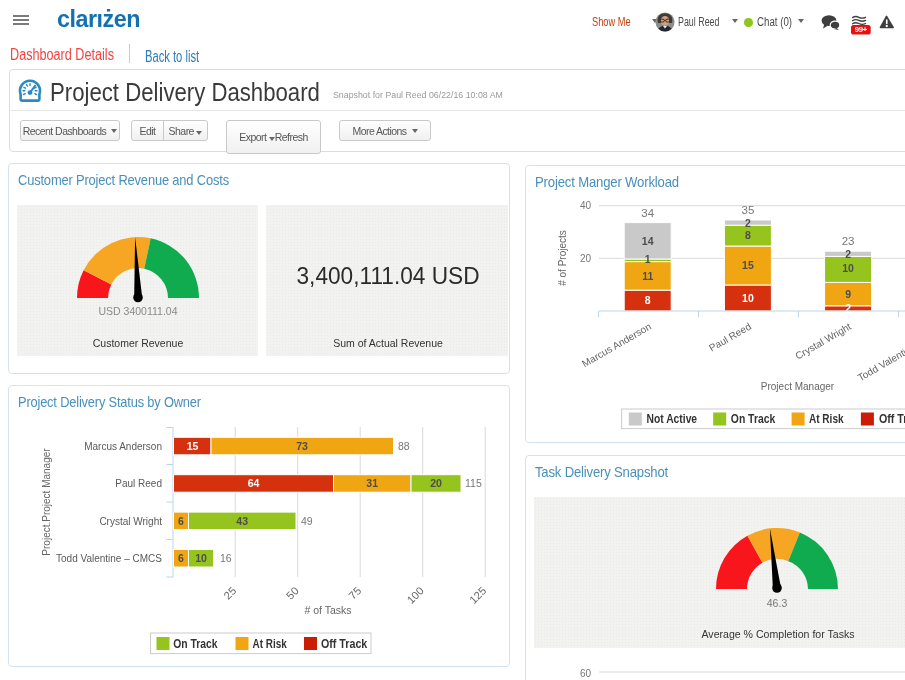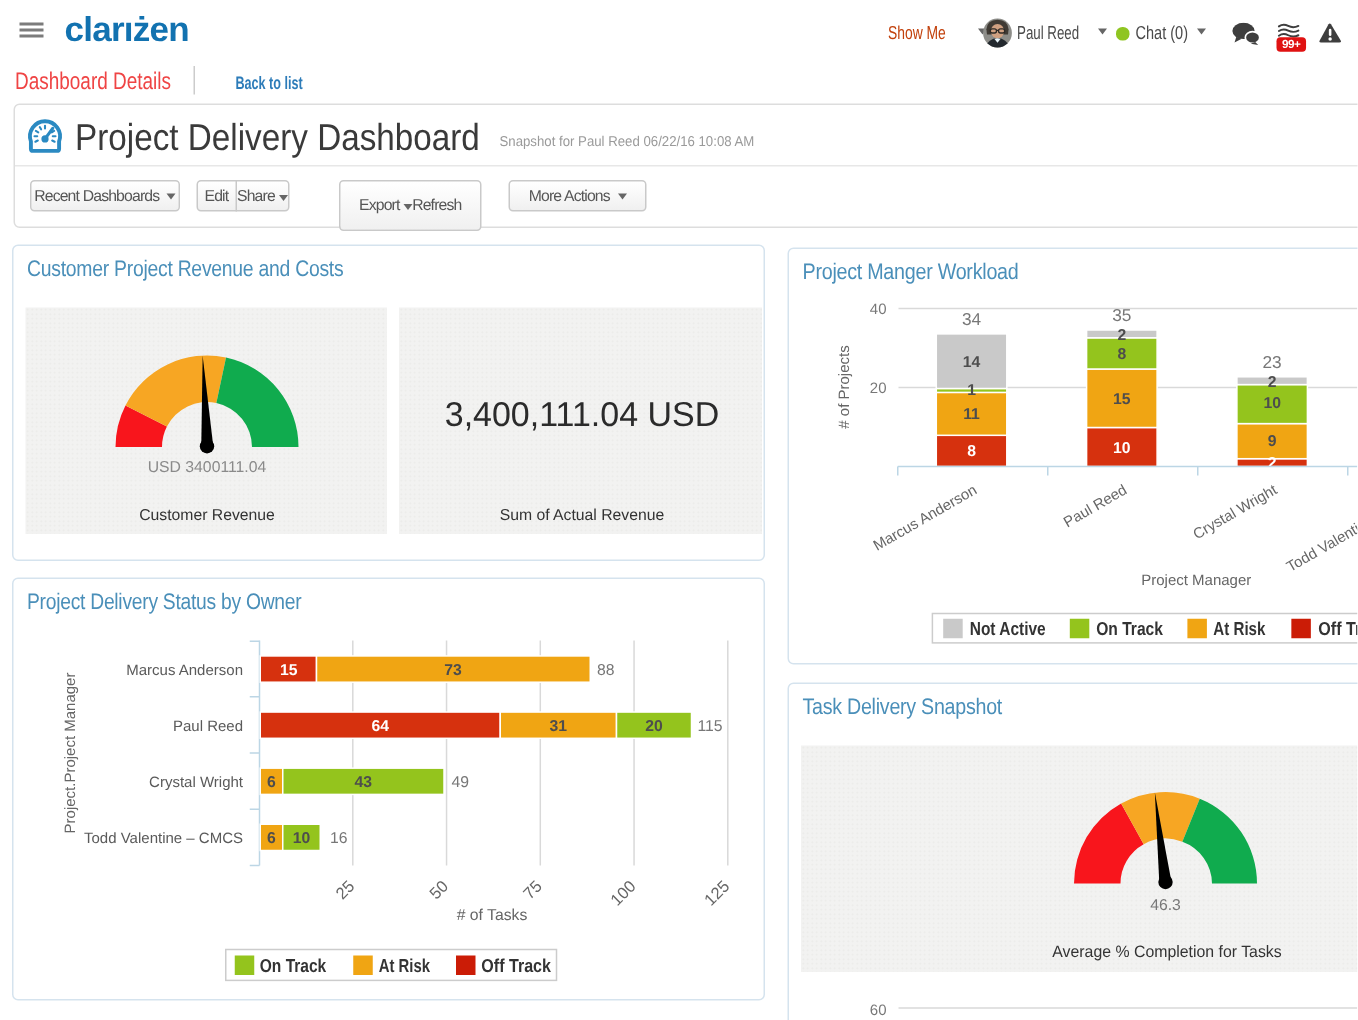--- a/index.html
+++ b/index.html
@@ -19,21 +19,21 @@
   border-right:3.5px solid transparent; border-top:4px solid #666; margin-left:5px; }
 </style>
 </head>
 <body>
 
 <div class="abs" style="left:13px;top:15.2px;width:16px;">
   <div style="height:2px;background:#7b7b7b;margin-bottom:1.7px;"></div>
   <div style="height:2px;background:#7b7b7b;margin-bottom:1.7px;"></div>
   <div style="height:2px;background:#7b7b7b;"></div>
 </div>
-<div class="abs" id="logo" style="left:43px;top:6px;font-size:23px;font-weight:bold;color:#1272b0;letter-spacing:-0.5px;"><span class="sx" style="transform:scaleX(1.016);">clarıżen</span></div>
+<div class="abs" id="logo" style="left:43px;top:6px;font-size:23px;font-weight:bold;color:#1272b0;letter-spacing:-0.5px;"><span class="sx" style="transform:scaleX(1.016);margin-left:14px;">clarıżen</span></div>
 
 <div class="abs" id="showme" style="left:592px;top:15px;font-size:12.5px;color:#c2410c;text-align:center;"><span class="sx" style="transform:scaleX(0.74);">Show Me</span></div>
 <div class="abs caret" style="left:647px;top:19px;"></div>
 
 <svg class="abs" style="left:655px;top:12px;" width="20" height="20" viewBox="0 0 20 20">
   <defs>
       <clipPath id="avc">
         <circle cx="10" cy="10" r="9.6"></circle>
       </clipPath>
     </defs>
@@ -73,21 +73,21 @@
 </svg>
 
 <svg class="abs" style="left:879px;top:15px;" width="16" height="14.5" viewBox="0 0 16 14.5">
   <path d="M6.7 1.2 Q7.5 0 8.3 1.2 L14.8 12 Q15.5 13.3 13.9 13.3 L1.6 13.3 Q0.1 13.3 0.8 12 Z" fill="#3e3e3e"></path>
   <rect x="6.9" y="4.2" width="1.7" height="4.8" rx="0.85" fill="#fff"></rect>
   <circle cx="7.75" cy="11" r="1.15" fill="#fff"></circle>
 </svg>
 
 <div class="abs" id="dashdet" style="left:10px;top:46px;font-size:16px;color:#ef4444;"><span class="sx" style="transform:scaleX(0.79);">Dashboard Details</span></div>
 <div class="abs" style="left:129px;top:44px;width:1px;height:19px;background:#ccc;"></div>
-<div class="abs" id="backlist" style="left:157px;top:48px;font-size:12px;font-weight:bold;color:#2d7cb9;"><span class="sx" style="transform:scaleX(0.70);">Back to list</span></div>
+<div class="abs" id="backlist" style="left:145px;top:48px;font-size:16px;font-weight:normal;color:#2d7cb9;"><span class="sx" style="transform:scaleX(0.70);">Back to list</span></div>
 
 <div class="abs" style="left:9px;top:69px;width:910px;height:83px;border:1px solid #ddd;border-radius:4px;background:#fff;"></div>
 <div class="abs" style="left:10px;top:110px;width:908px;height:1px;background:#e7e7e7;"></div>
 
 <svg class="abs" style="left:16px;top:79px;" width="28" height="24" viewBox="0 0 28 24">
   <path d="M 4.6 15.2 A 10 10 0 1 1 23.4 15.2 L 23.4 20.1 Q 23.4 21.6 21.9 21.6 L 6.1 21.6 Q 4.6 21.6 4.6 20.1 Z" fill="none" stroke="#2b8ac2" stroke-width="2.6" stroke-linejoin="round"></path>
   <g stroke="#2b8ac2" stroke-width="1.4" stroke-linecap="round">
     <line x1="7" y1="11.8" x2="8.8" y2="11.8"></line>
     <line x1="7.9" y1="8.3" x2="9.5" y2="9.2"></line>
     <line x1="10.5" y1="5.7" x2="11.4" y2="7.2"></line>
@@ -98,21 +98,21 @@
     <line x1="20.4" y1="15.5" x2="18.8" y2="14.7"></line>
   </g>
   <circle cx="14" cy="13.6" r="2.4" fill="#2b8ac2"></circle>
   <line x1="14" y1="13.6" x2="19.2" y2="6.5" stroke="#2b8ac2" stroke-width="2" stroke-linecap="round"></line>
 </svg>
 
 <div class="abs" id="bigtitle" style="left:50px;top:78px;font-size:25px;color:#3a3a3a;"><span class="sx" style="transform:scaleX(0.887);">Project Delivery Dashboard</span></div>
 <div class="abs" id="snapshot" style="left:333px;top:89px;font-size:9.5px;color:#9a9a9a;"><span class="sx" style="transform:scaleX(0.927);">Snapshot for Paul Reed 06/22/16 10:08 AM</span></div>
 
 <div class="btn" style="left:20px;top:120px;width:100px;">Recent Dashboards<span class="caret"></span></div>
-<div class="btn" style="left:131px;top:120px;width:62px;padding:0;">
+<div class="btn" style="left:131px;top:120px;width:77px;padding:0;">
   <span style="flex:1;text-align:center;">Edit</span>
   <span style="width:1px;height:21px;background:#c9c9c9;"></span>
   <span style="flex:1.4;text-align:center;">Share&nbsp;<span class="caret" style="margin-left:0;"></span></span>
 </div>
 <div class="btn" style="left:226px;top:120px;width:95px;padding:16px;">
   <span style="flex:1;text-align:center;">Export&nbsp;<span class="caret" style="margin-left:0;"></span></span>
   <span style="width:1px;height:21px;background:#c9c9c9;"></span>
   <span style="flex:0.9;text-align:center;">Refresh</span>
 </div>
 <div class="btn" style="left:339px;top:120px;width:92px;">More Actions<span class="caret"></span></div>

